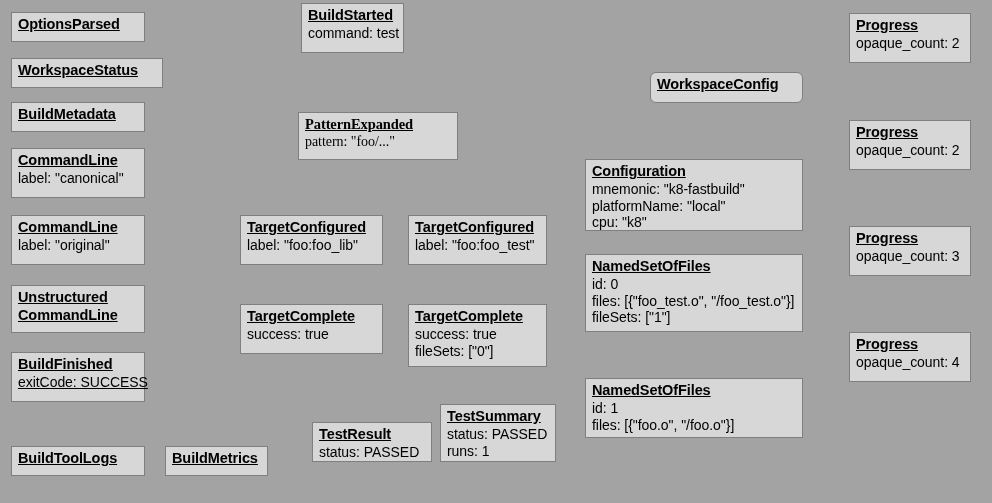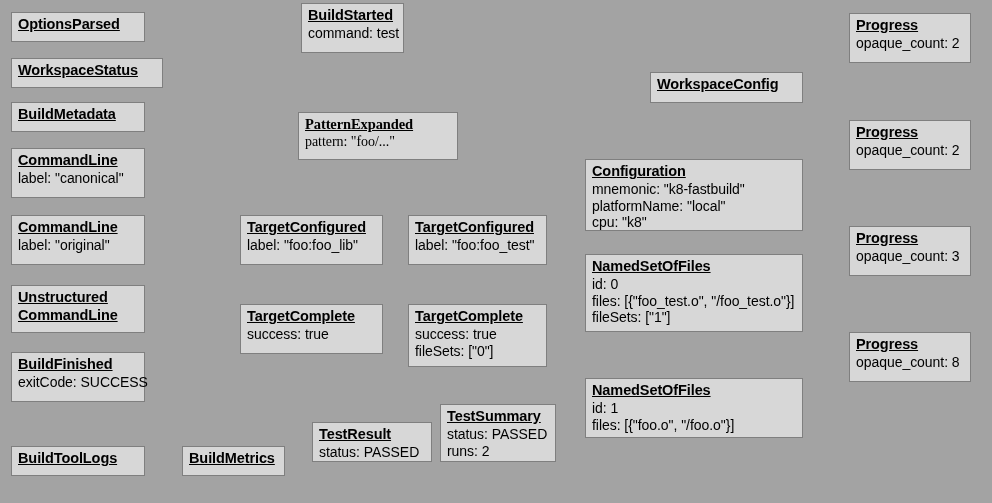--- a/index.html
+++ b/index.html
@@ -80,32 +80,32 @@
         <span class="node-title">CommandLine</span>
       </div>
       <div class="node-fields"><span class="node-field">label: "original"</span></div>
     </div>
     <div class="node" style="left: 11px; top: 285px; width: 134px; height: 48px; background: rgb(215, 215, 215); border-color: rgb(127, 127, 127); color: rgb(0, 0, 0);">
       <div class="title-wrap">
         <span class="node-title">Unstructured</span>
         <span class="node-title">CommandLine</span>
       </div>
     </div>
-    <div class="node" style="left: 11px; top: 352px; width: 134px; height: 50px; background: rgb(215, 215, 215); border-color: rgb(127, 127, 127); color: rgb(0, 0, 0);">
+    <div class="node" style="left: 11px; top: 352px; width: 134px; height: 50px; background: rgb(215, 215, 215); border-color: rgb(127, 127, 127); color: rgb(0, 0, 0); text-decoration: underline;">
       <div class="title-wrap">
         <span class="node-title">BuildFinished</span>
       </div>
       <div class="node-fields"><span class="node-field">exitCode: SUCCESS</span></div>
     </div>
     <div class="node" style="left: 11px; top: 446px; width: 134px; height: 30px; background: rgb(215, 215, 215); border-color: rgb(127, 127, 127); color: rgb(0, 0, 0);">
       <div class="title-wrap">
         <span class="node-title">BuildToolLogs</span>
       </div>
     </div>
-    <div class="node" style="left: 182px; top: 446px; width: 103px; height: 30px; background: rgb(215, 215, 215); border-color: rgb(127, 127, 127); color: rgb(0, 0, 0);">
+    <div class="node" style="left: 165px; top: 446px; width: 103px; height: 30px; background: rgb(215, 215, 215); border-color: rgb(127, 127, 127); color: rgb(0, 0, 0);">
       <div class="title-wrap">
         <span class="node-title">BuildMetrics</span>
       </div>
     </div>
     <div class="node" style="left: 301px; top: 3px; width: 103px; height: 50px; background: rgb(215, 215, 215); border-color: rgb(127, 127, 127); color: rgb(0, 0, 0);">
       <div class="title-wrap">
         <span class="node-title">BuildStarted</span>
       </div>
       <div class="node-fields"><span class="node-field">command: test</span></div>
     </div>
@@ -142,23 +142,23 @@
     <div class="node" style="left: 312px; top: 422px; width: 120px; height: 40px; background: rgb(215, 215, 215); border-color: rgb(127, 127, 127); color: rgb(0, 0, 0);">
       <div class="title-wrap">
         <span class="node-title">TestResult</span>
       </div>
       <div class="node-fields"><span class="node-field">status: PASSED</span></div>
     </div>
     <div class="node" style="left: 440px; top: 404px; width: 116px; height: 58px; background: rgb(215, 215, 215); border-color: rgb(127, 127, 127); color: rgb(0, 0, 0);">
       <div class="title-wrap">
         <span class="node-title">TestSummary</span>
       </div>
-      <div class="node-fields"><span class="node-field">status: PASSED</span><span class="node-field">runs: 2</span></div>
-    </div>
-    <div class="node" style="left: 650px; top: 72px; width: 153px; height: 31px; background: rgb(215, 215, 215); border-color: rgb(127, 127, 127); color: rgb(0, 0, 0);">
+      <div class="node-fields"><span class="node-field">status: PASSED</span><span class="node-field">runs: 1</span></div>
+    </div>
+    <div class="node" style="left: 650px; top: 72px; width: 153px; height: 31px; background: rgb(215, 215, 215); border-color: rgb(127, 127, 127); color: rgb(0, 0, 0); border-radius: 6px;">
       <div class="title-wrap">
         <span class="node-title">WorkspaceConfig</span>
       </div>
     </div>
     <div class="node" style="left: 585px; top: 159px; width: 218px; height: 72px; background: rgb(215, 215, 215); border-color: rgb(127, 127, 127); color: rgb(0, 0, 0);">
       <div class="title-wrap">
         <span class="node-title">Configuration</span>
       </div>
       <div class="node-fields"><span class="node-field">mnemonic: "k8-fastbuild"</span><span class="node-field">platformName: "local"</span><span class="node-field">cpu: "k8"</span></div>
     </div>
@@ -189,15 +189,15 @@
     <div class="node" style="left: 849px; top: 226px; width: 122px; height: 50px; background: rgb(215, 215, 215); border-color: rgb(127, 127, 127); color: rgb(0, 0, 0);">
       <div class="title-wrap">
         <span class="node-title">Progress</span>
       </div>
       <div class="node-fields"><span class="node-field">opaque_count: 3</span></div>
     </div>
     <div class="node" style="left: 849px; top: 332px; width: 122px; height: 50px; background: rgb(215, 215, 215); border-color: rgb(127, 127, 127); color: rgb(0, 0, 0);">
       <div class="title-wrap">
         <span class="node-title">Progress</span>
       </div>
-      <div class="node-fields"><span class="node-field">opaque_count: 8</span></div>
+      <div class="node-fields"><span class="node-field">opaque_count: 4</span></div>
     </div>
   </div>
 
 </body></html>

